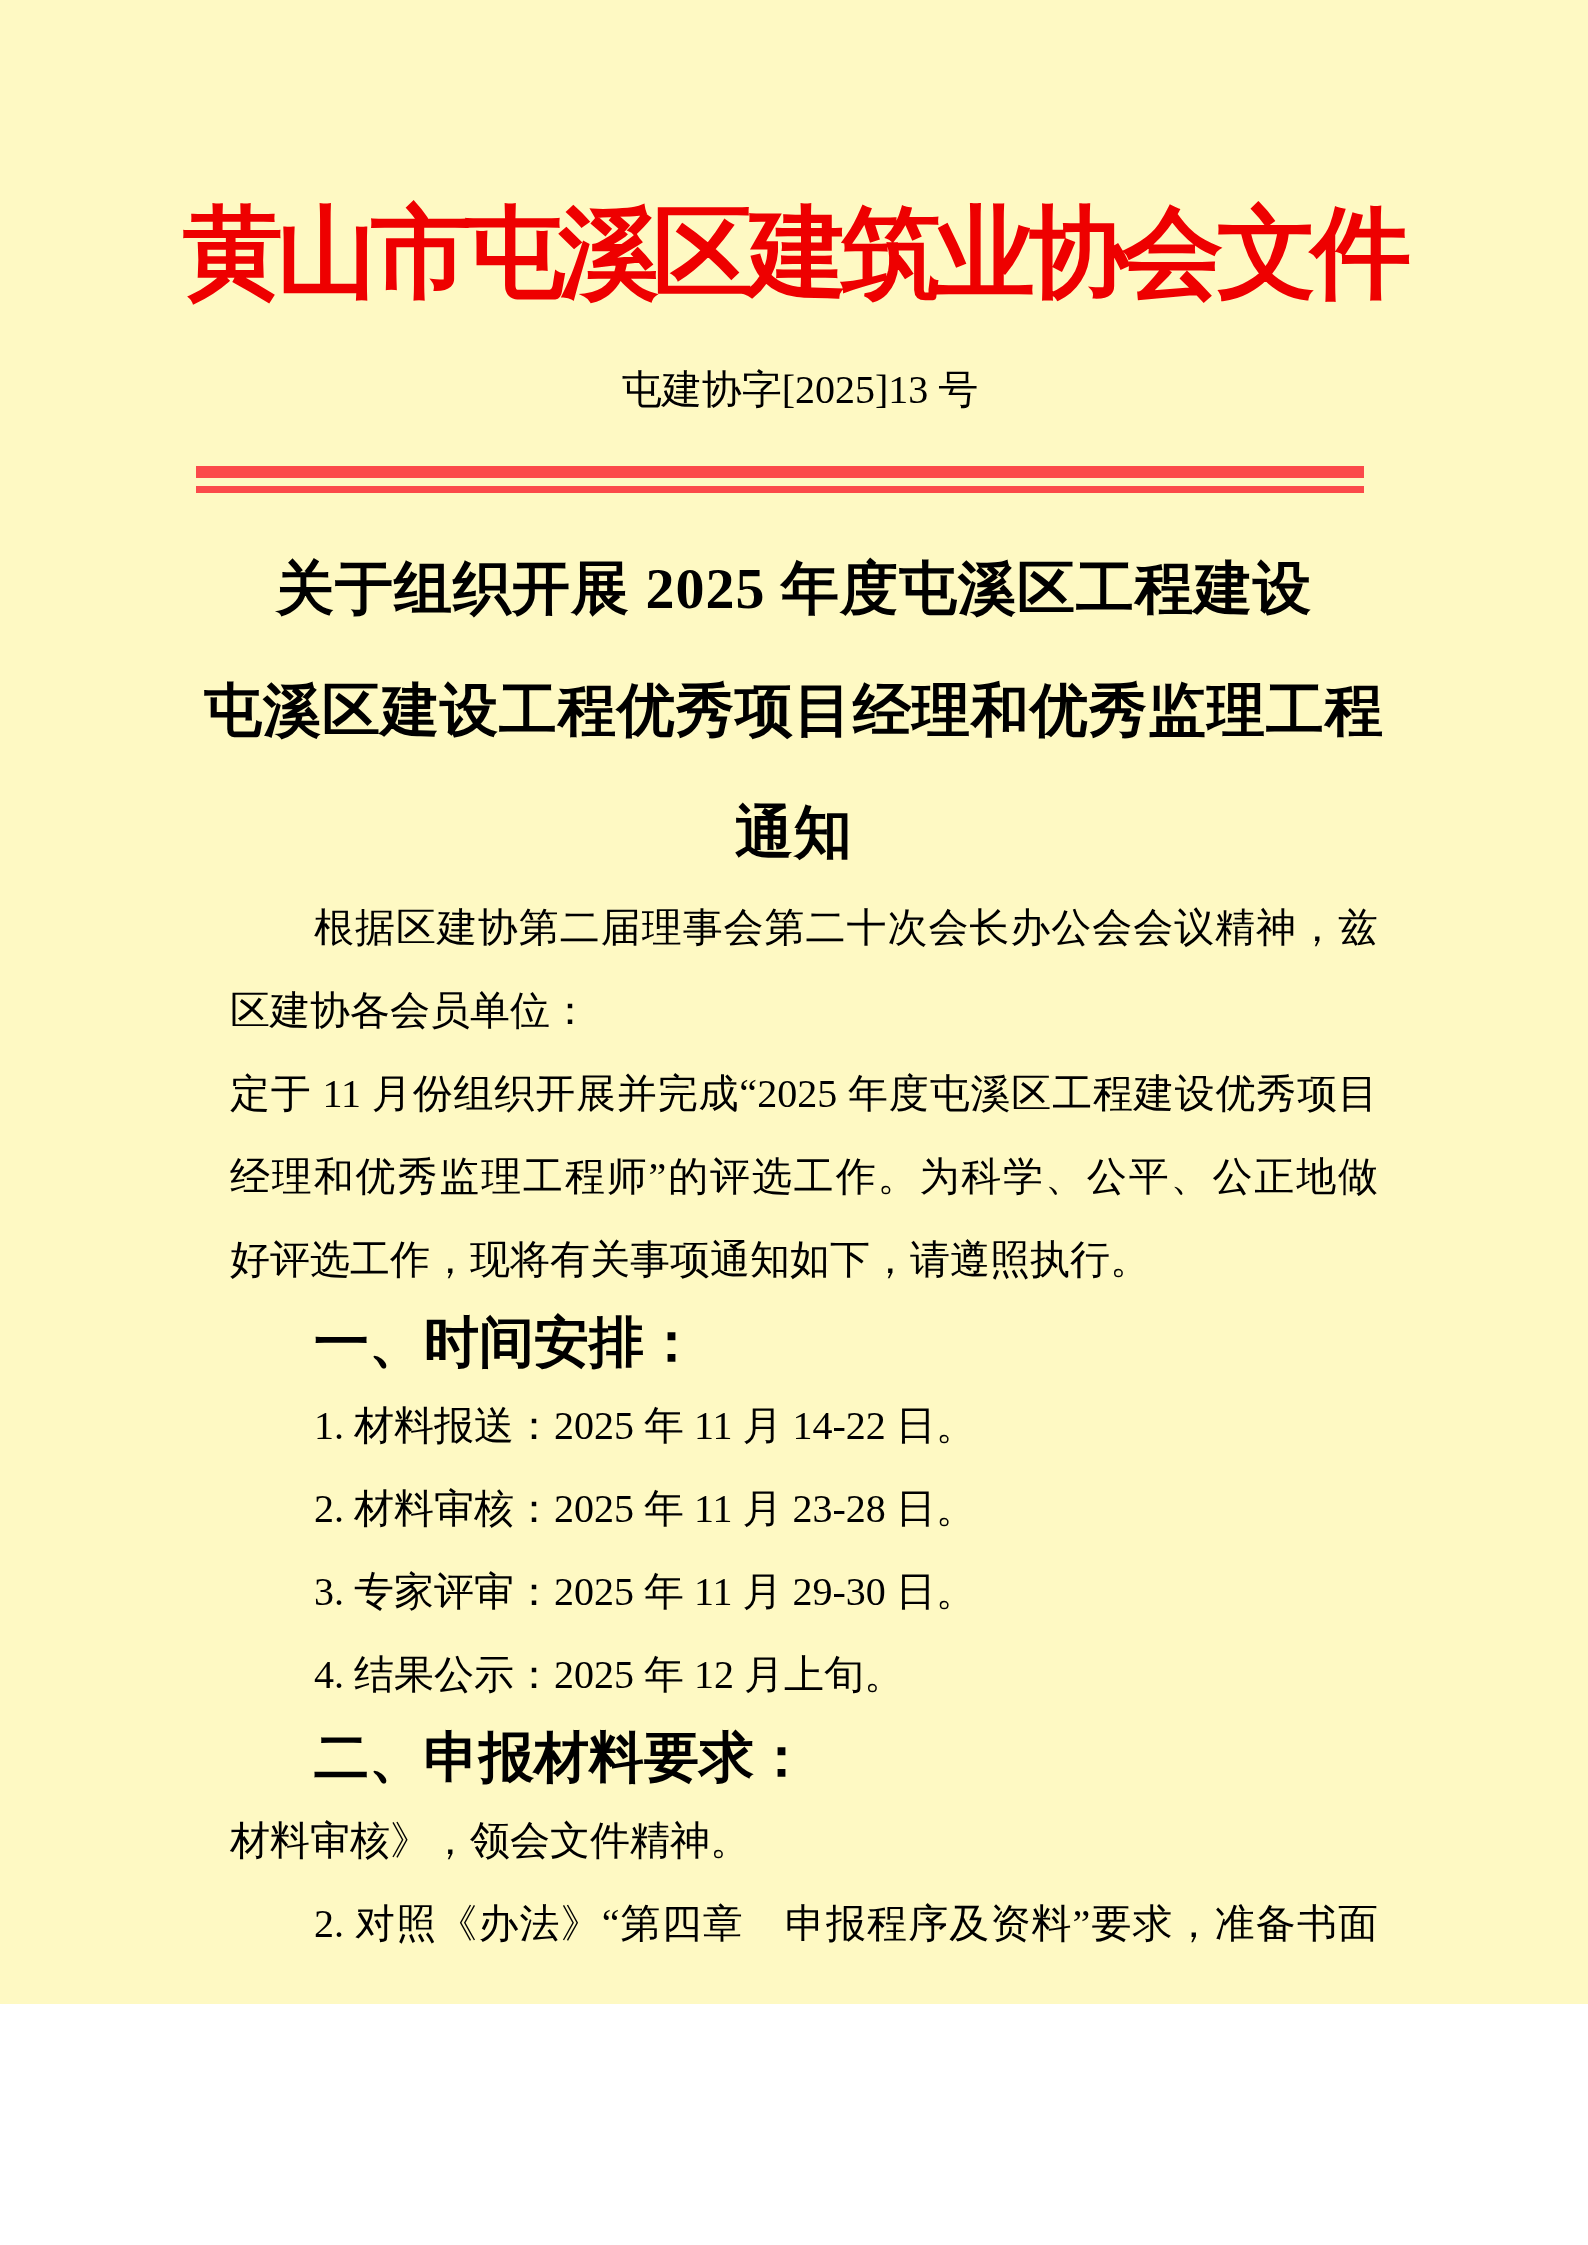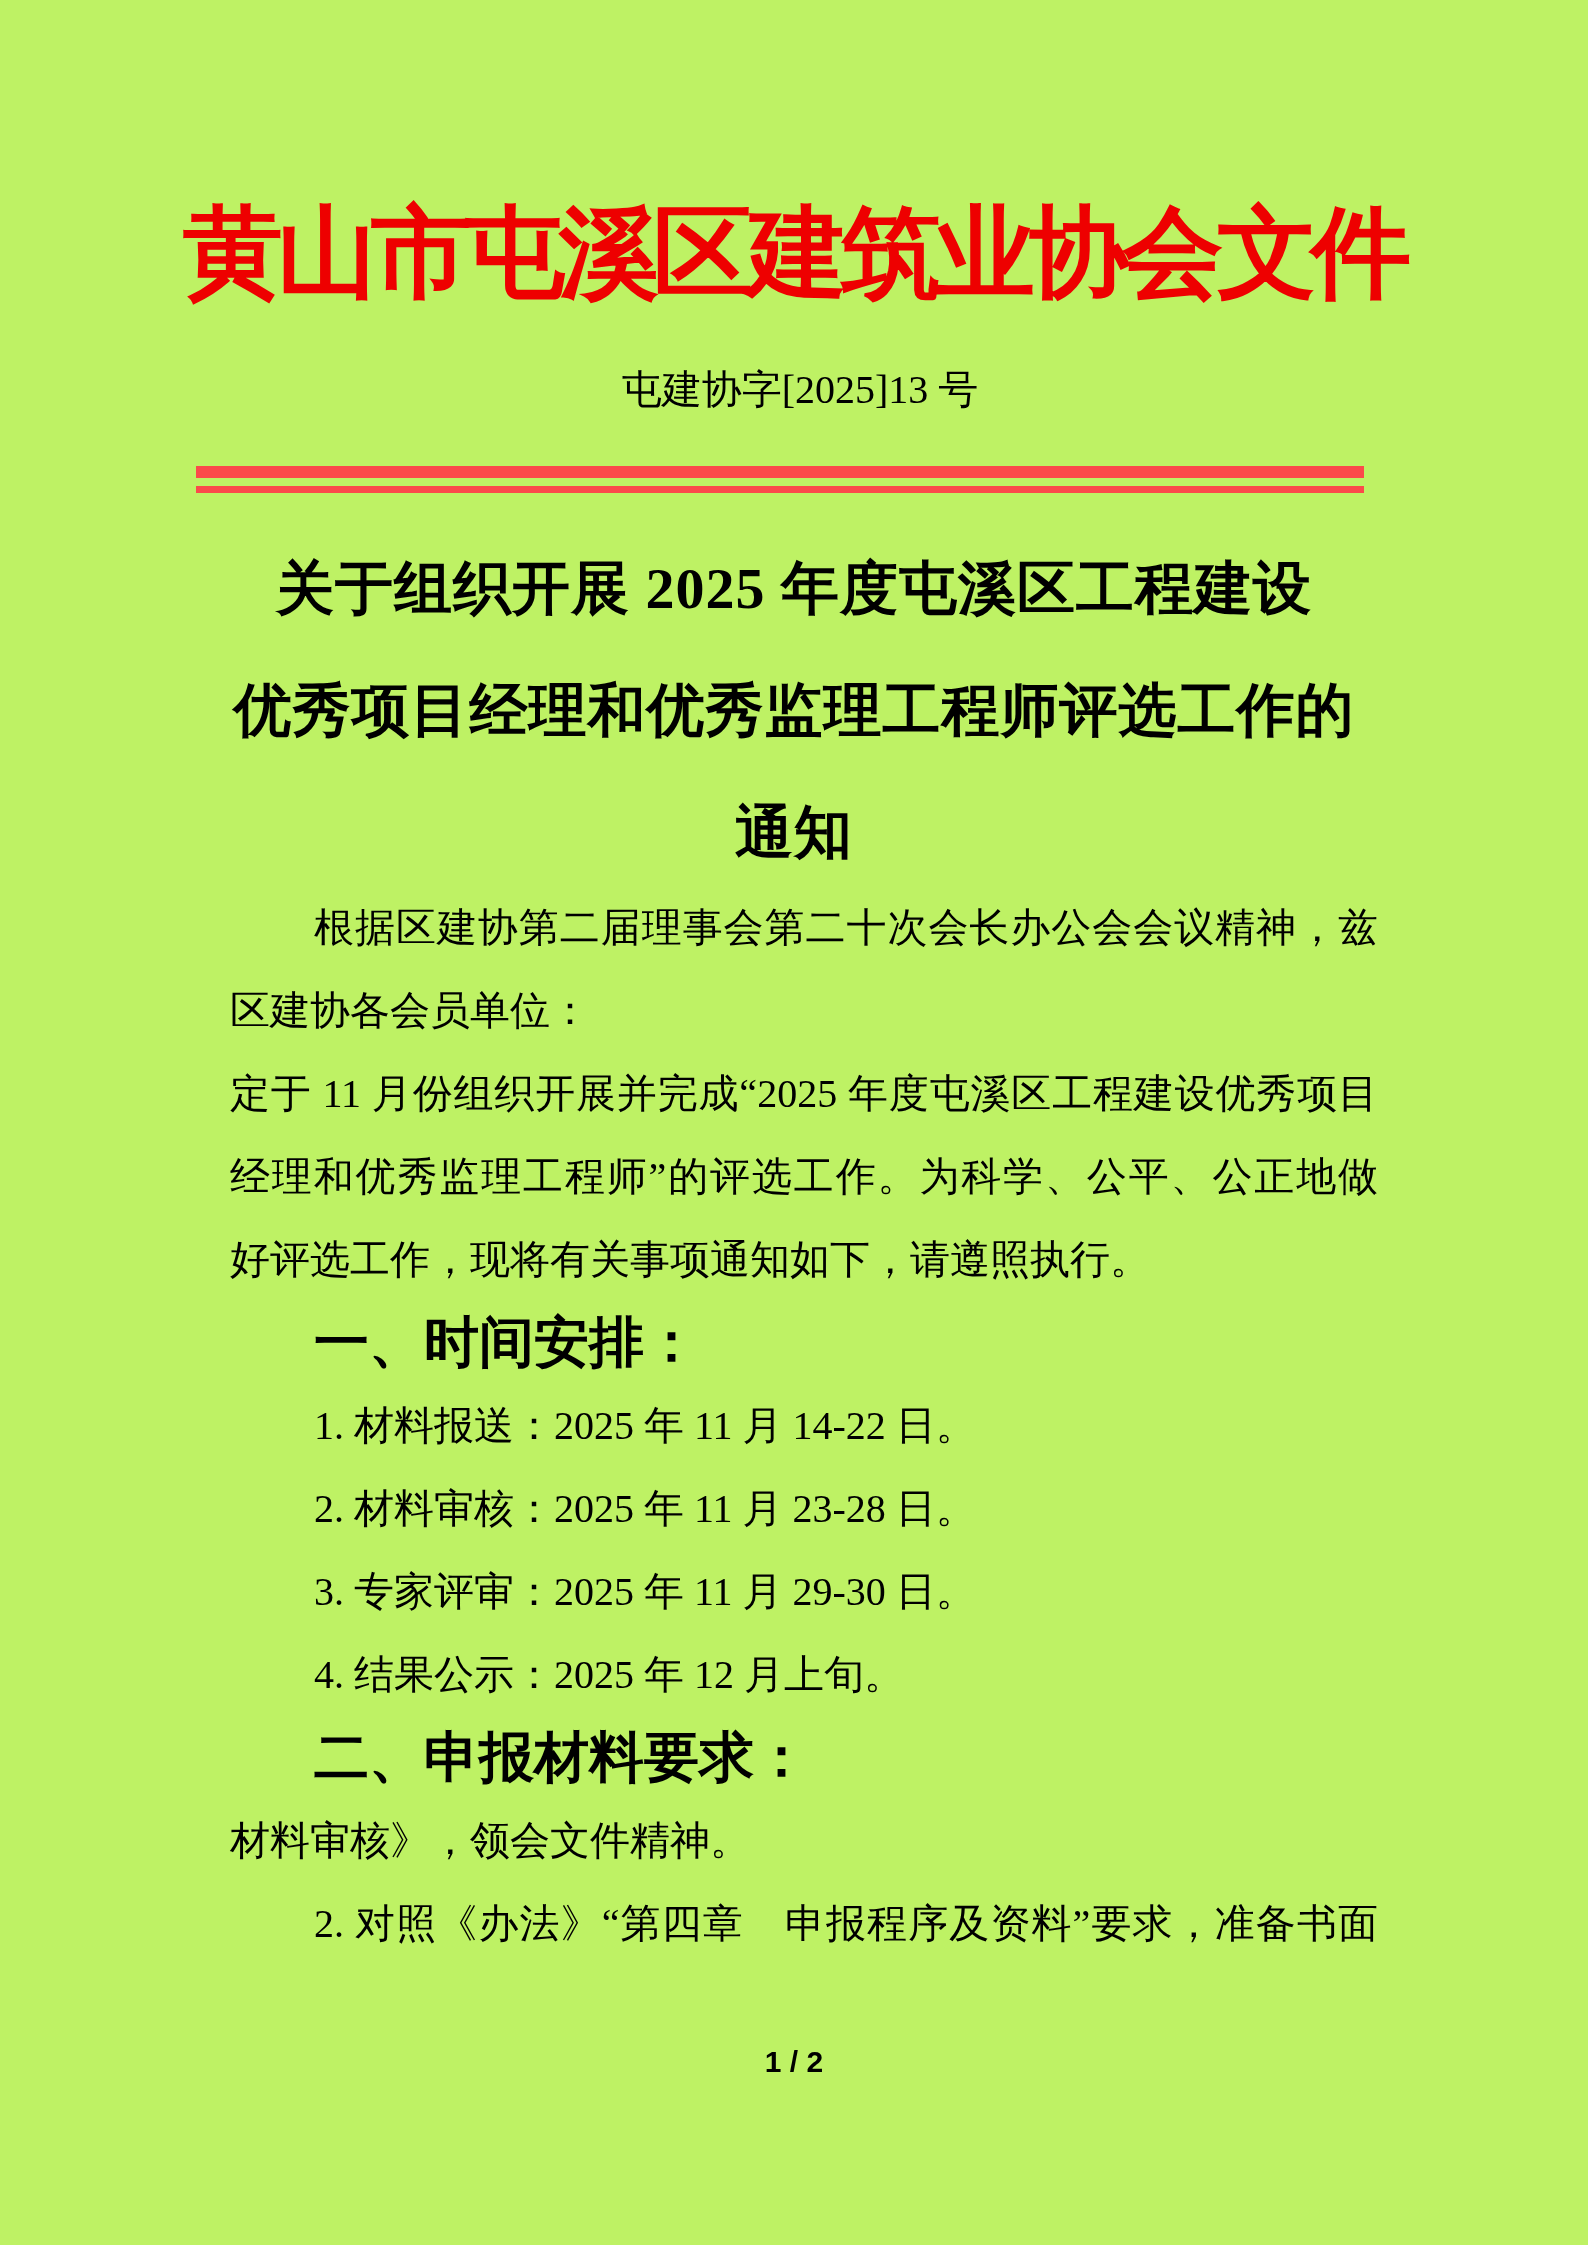--- a/index.html
+++ b/index.html
@@ -3,22 +3,22 @@
 <meta charset="utf-8">
 <style>
   html, body {
     margin: 0;
     padding: 0;
     background: #ffffff;
   }
   .page {
     position: relative;
     width: 1588px;
-    height: 2245px;
-    background: #bef264;
+    height: 2004px;
+    background: #fef9c3;
     overflow: hidden;
     color: #000000;
     font-family: "Liberation Serif", serif;
   }
   .org-title {
     position: absolute;
     top: 196px;
     left: 0;
     width: 100%;
     text-align: center;
@@ -97,21 +97,21 @@
 
   <div class="doc-number">屯建协字[2025]13 号</div>
 
   <div class="rules">
     <div class="rule-thick rule" style="background: rgb(251, 74, 74);"></div>
     <div class="rule-thin rule" style="background: rgb(251, 74, 74);"></div>
   </div>
 
   <div class="notice-title">
       <div>关于组织开展 2025 年度屯溪区工程建设</div>
-      <div>优秀项目经理和优秀监理工程师评选工作的</div>
+      <div>屯溪区建设工程优秀项目经理和优秀监理工程</div>
       <div>通知</div>
     </div>
 
   <div class="notice-body">
       <div class="line indent fill">根据区建协第二届理事会第二十次会长办公会会议精神，兹</div>
       <div class="line">区建协各会员单位：</div>
       <div class="line fill">定于 11 月份组织开展并完成“2025 年度屯溪区工程建设优秀项目</div>
       <div class="line fill">经理和优秀监理工程师”的评选工作。为科学、公平、公正地做</div>
       <div class="line">好评选工作，现将有关事项通知如下，请遵照执行。</div>
       <div class="line indent bold">一、时间安排：</div>

